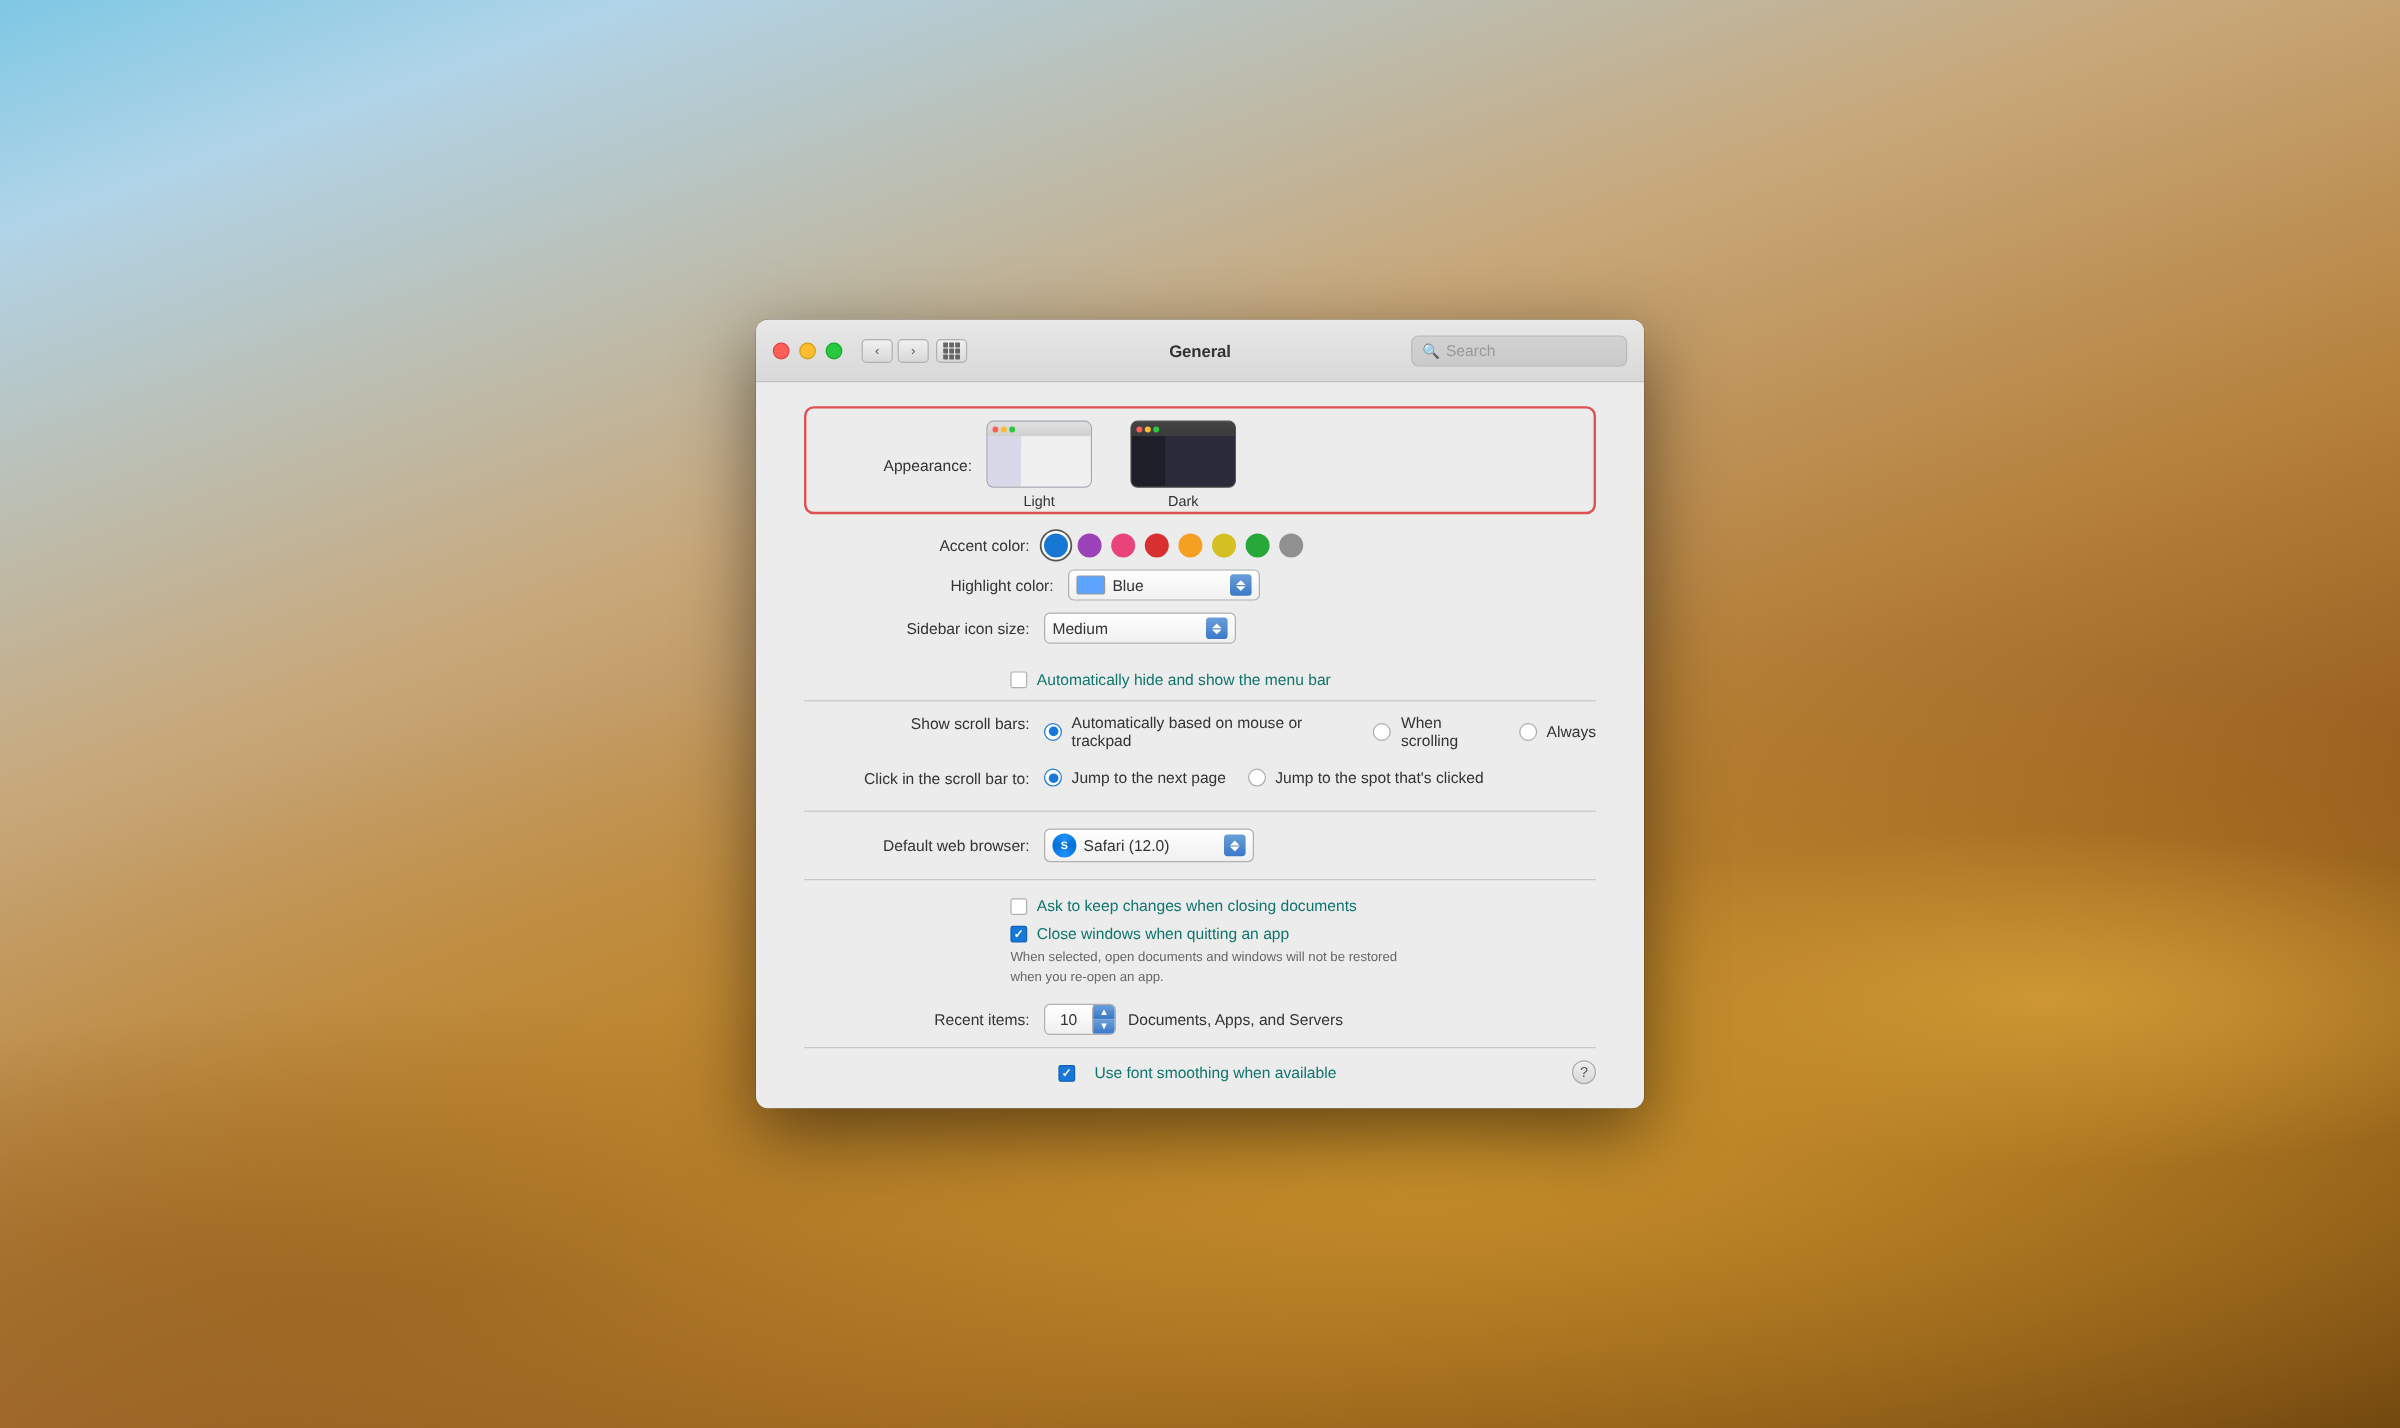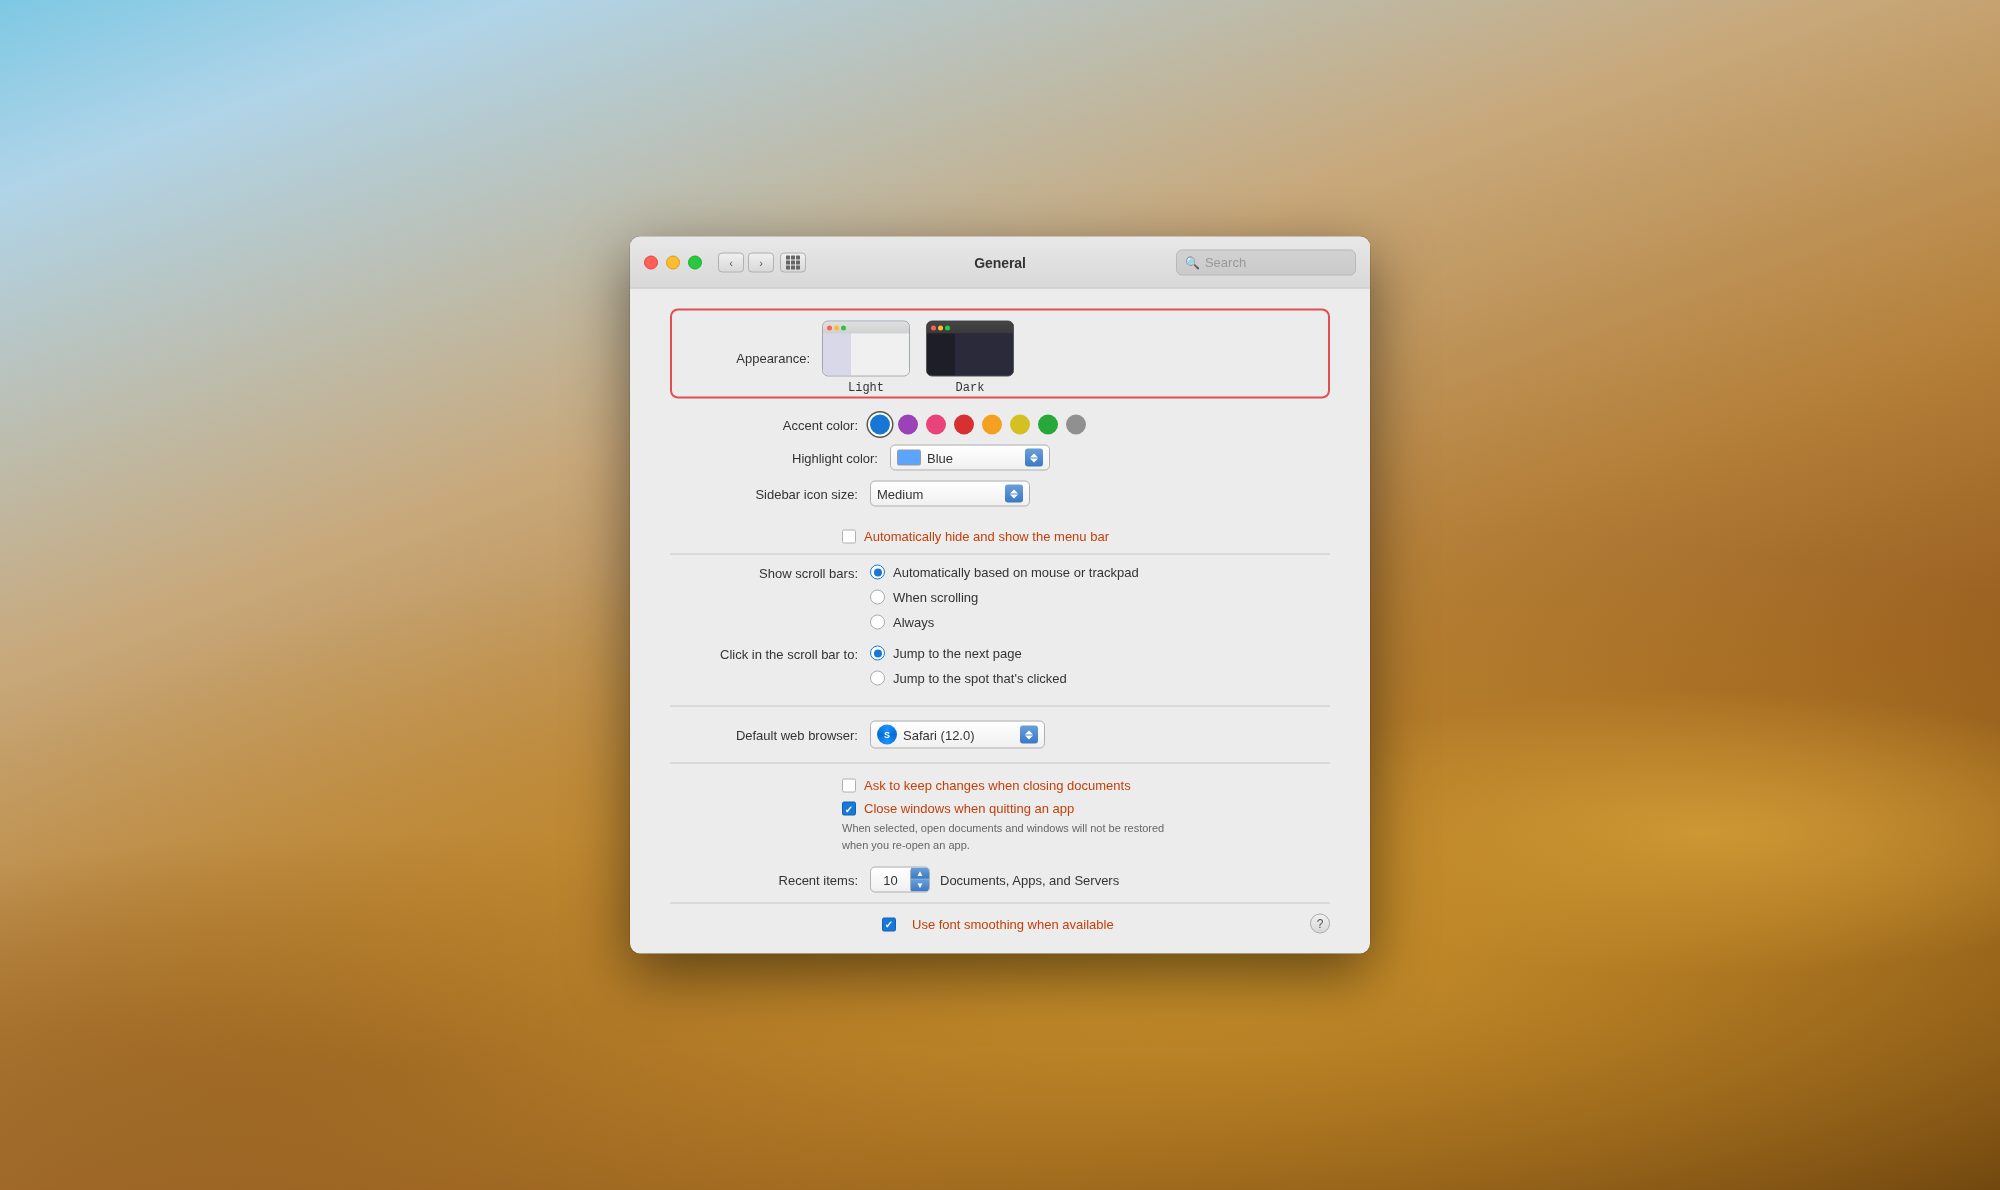--- a/index.html
+++ b/index.html
@@ -202,22 +202,21 @@
     .appearance-label {
       font-size: 13px;
       color: #333;
       width: 130px;
       text-align: right;
       padding-right: 12px;
     }
 
     .appearance-options {
       display: flex;
-      gap: 16px;
-      font-family: Liberation Mono, monospace;
+      gap: 32px;
     }
 
     .appearance-option {
       display: flex;
       flex-direction: column;
       align-items: center;
       cursor: pointer;
     }
 
     .appearance-thumb {
@@ -406,21 +405,21 @@
     }
 
     .checkbox-check {
       color: white;
       font-size: 10px;
       font-weight: bold;
     }
 
     .checkbox-label {
       font-size: 13px;
-      color: #c2410c;
+      color: #0f766e;
     }
 
     
     .radio-row {
       display: flex;
       align-items: center;
       margin-bottom: 6px;
     }
 
     .radio {
@@ -449,22 +448,22 @@
       background: #1878d8;
     }
 
     .radio-label {
       font-size: 13px;
       color: #333;
     }
 
     .radio-group {
       display: flex;
-      flex-direction: column;
-      gap: 4px;
+      flex-direction: row;
+      gap: 18px;
       justify-content: center;
     }
 
     
     .stepper {
       display: flex;
       align-items: center;
       background: linear-gradient(to bottom, #fff, #f0f0f0);
       border: 1px solid #b0b0b0;
       border-radius: 5px;

